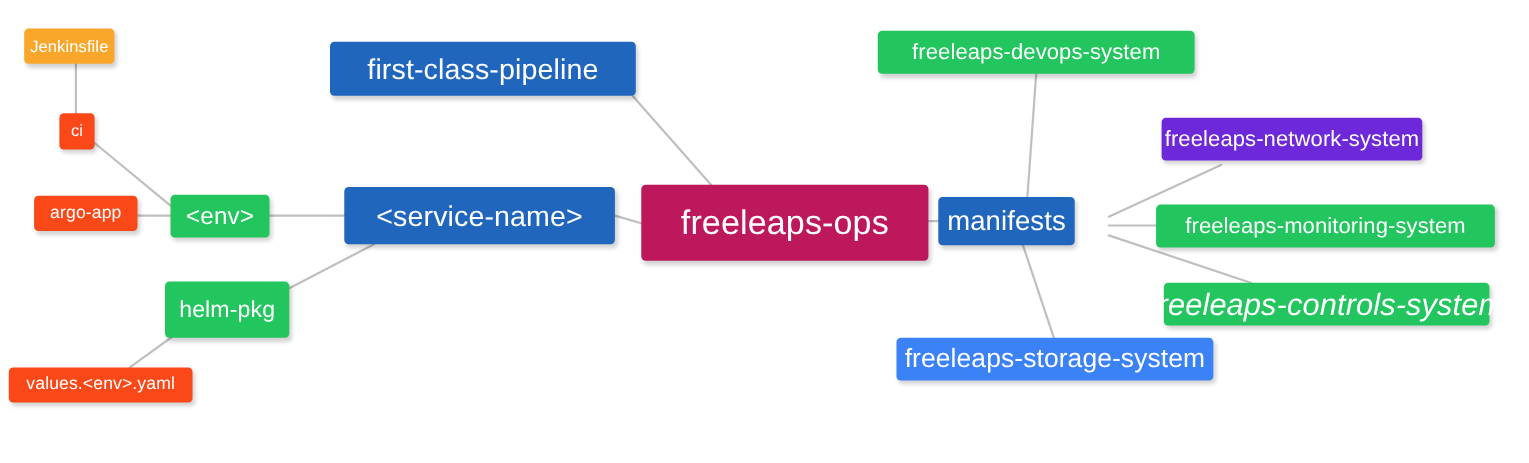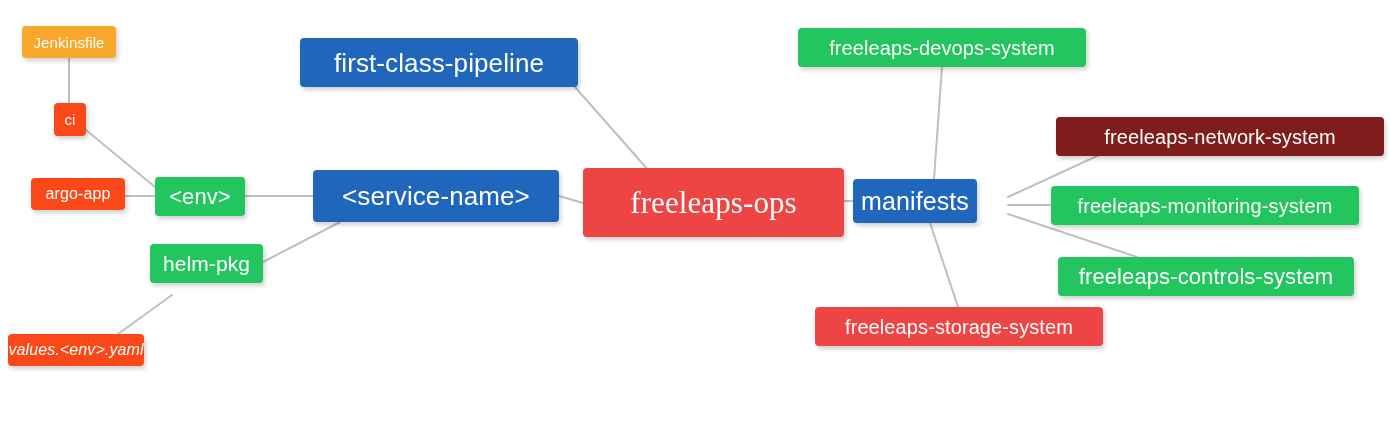--- a/index.html
+++ b/index.html
@@ -60,59 +60,59 @@
       <path d="M 155 196 L 125 196" stroke="#bfbfbf" stroke-width="2" fill="none" stroke-linecap="round"></path>
       <path d="M 69 103 L 69 58" stroke="#bfbfbf" stroke-width="2" fill="none" stroke-linecap="round"></path>
       <path d="M 172 295 L 118 334" stroke="#bfbfbf" stroke-width="2" fill="none" stroke-linecap="round"></path>
       <path d="M 934 179 L 942 67" stroke="#bfbfbf" stroke-width="2" fill="none" stroke-linecap="round"></path>
       <path d="M 1008 197 L 1110 150" stroke="#bfbfbf" stroke-width="2" fill="none" stroke-linecap="round"></path>
       <path d="M 1008 205 L 1051 205" stroke="#bfbfbf" stroke-width="2" fill="none" stroke-linecap="round"></path>
       <path d="M 1008 214 L 1137 257" stroke="#bfbfbf" stroke-width="2" fill="none" stroke-linecap="round"></path>
       <path d="M 930 223 L 958 307" stroke="#bfbfbf" stroke-width="2" fill="none" stroke-linecap="round"></path>
     </svg>
   <div id="nodes">
-      <div class="node" style="left: 583px; top: 168px; width: 261px; height: 69px; background: #ef4444; font-size: 31px; font-family: Liberation Serif, serif;">
+      <div class="node" style="left: 583px; top: 168px; width: 261px; height: 69px; background: #be185d; font-size: 31px;">
         <span class="node-label">freeleaps-ops</span>
       </div>
       <div class="node" style="left: 313px; top: 170px; width: 246px; height: 52px; background: rgb(32, 102, 189); font-size: 26px;">
         <span class="node-label">&lt;service-name&gt;</span>
       </div>
       <div class="node" style="left: 300px; top: 38px; width: 278px; height: 49px; background: rgb(32, 102, 189); font-size: 26px;">
         <span class="node-label">first-class-pipeline</span>
       </div>
       <div class="node" style="left: 853px; top: 179px; width: 124px; height: 44px; background: rgb(32, 102, 189); font-size: 25px;">
         <span class="node-label">manifests</span>
       </div>
       <div class="node" style="left: 155px; top: 177px; width: 90px; height: 39px; background: rgb(34, 197, 94); font-size: 22px;">
         <span class="node-label">&lt;env&gt;</span>
       </div>
-      <div class="node" style="left: 150px; top: 244px; width: 113px; height: 39px; background: rgb(34, 197, 94); font-size: 21px;">
+      <div class="node" style="left: 150px; top: 256px; width: 113px; height: 51px; background: rgb(34, 197, 94); font-size: 21px;">
         <span class="node-label">helm-pkg</span>
       </div>
-      <div class="node" style="left: 22px; top: 26px; width: 94px; height: 32px; background: rgb(249, 167, 43); font-size: 15px;">
+      <div class="node" style="left: 22px; top: 26px; width: 82px; height: 32px; background: rgb(249, 167, 43); font-size: 15px;">
         <span class="node-label">Jenkinsfile</span>
       </div>
       <div class="node" style="left: 54px; top: 103px; width: 32px; height: 33px; background: rgb(250, 72, 25); font-size: 15px;">
         <span class="node-label">ci</span>
       </div>
       <div class="node" style="left: 31px; top: 178px; width: 94px; height: 32px; background: rgb(250, 72, 25); font-size: 16px;">
         <span class="node-label">argo-app</span>
       </div>
-      <div class="node" style="left: 8px; top: 334px; width: 136px; height: 32px; background: rgb(250, 72, 25); font-size: 16px; font-style: italic;">
+      <div class="node" style="left: 8px; top: 334px; width: 167px; height: 32px; background: rgb(250, 72, 25); font-size: 16px;">
         <span class="node-label">values.&lt;env&gt;.yaml</span>
       </div>
       <div class="node" style="left: 798px; top: 28px; width: 288px; height: 39px; background: rgb(34, 197, 94); font-size: 20px;">
         <span class="node-label">freeleaps-devops-system</span>
       </div>
-      <div class="node" style="left: 1056px; top: 117px; width: 328px; height: 39px; background: #7f1d1d; font-size: 20px;">
+      <div class="node" style="left: 1056px; top: 107px; width: 237px; height: 39px; background: #6d28d9; font-size: 20px;">
         <span class="node-label">freeleaps-network-system</span>
       </div>
       <div class="node" style="left: 1051px; top: 186px; width: 308px; height: 39px; background: rgb(34, 197, 94); font-size: 20px;">
         <span class="node-label">freeleaps-monitoring-system</span>
       </div>
-      <div class="node" style="left: 1058px; top: 257px; width: 296px; height: 39px; background: rgb(34, 197, 94); font-size: 22px;">
+      <div class="node" style="left: 1058px; top: 257px; width: 296px; height: 39px; background: rgb(34, 197, 94); font-size: 28px; font-style: italic;">
         <span class="node-label">freeleaps-controls-system</span>
       </div>
-      <div class="node" style="left: 815px; top: 307px; width: 288px; height: 39px; background: #ef4444; font-size: 20px;">
+      <div class="node" style="left: 815px; top: 307px; width: 288px; height: 39px; background: #3b82f6; font-size: 24px;">
         <span class="node-label">freeleaps-storage-system</span>
       </div>
     </div>
 </div>
 
 </body></html>

